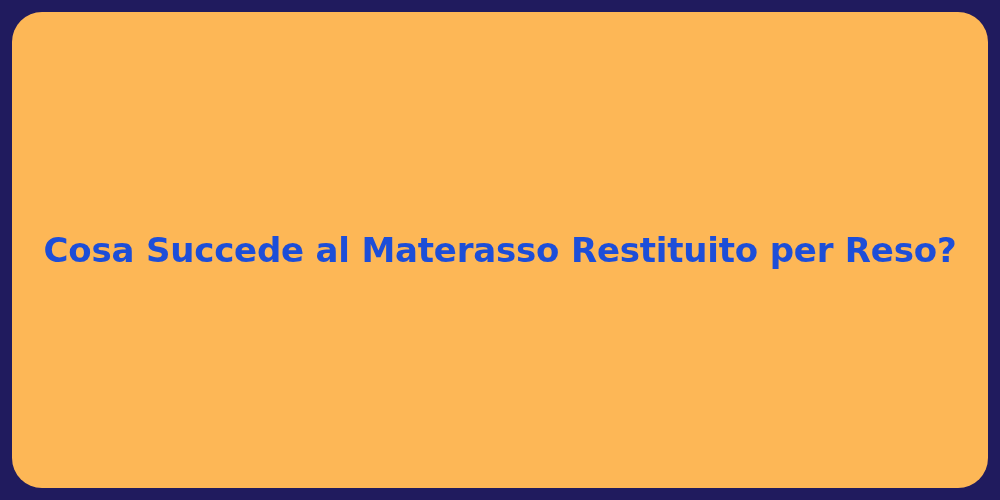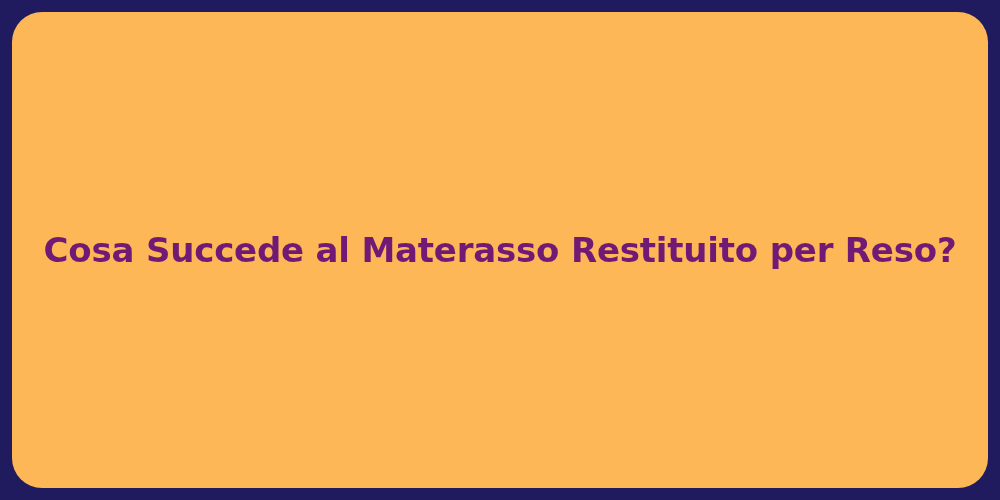--- a/index.html
+++ b/index.html
@@ -39,21 +39,21 @@
   }
 
   
   .headline {
     margin: 0;
     font-family: "DejaVu Sans", "Liberation Sans", sans-serif;
     font-size: 34px;
     font-weight: 700;
     line-height: 1.25;
     letter-spacing: -0.2px;
-    color: #701a75;
+    color: #1d4ed8;
     text-align: right;
     white-space: nowrap;
   }
 </style>
 </head>
 <body>
 
 <div class="banner-frame">
 
   <div class="banner-card">

